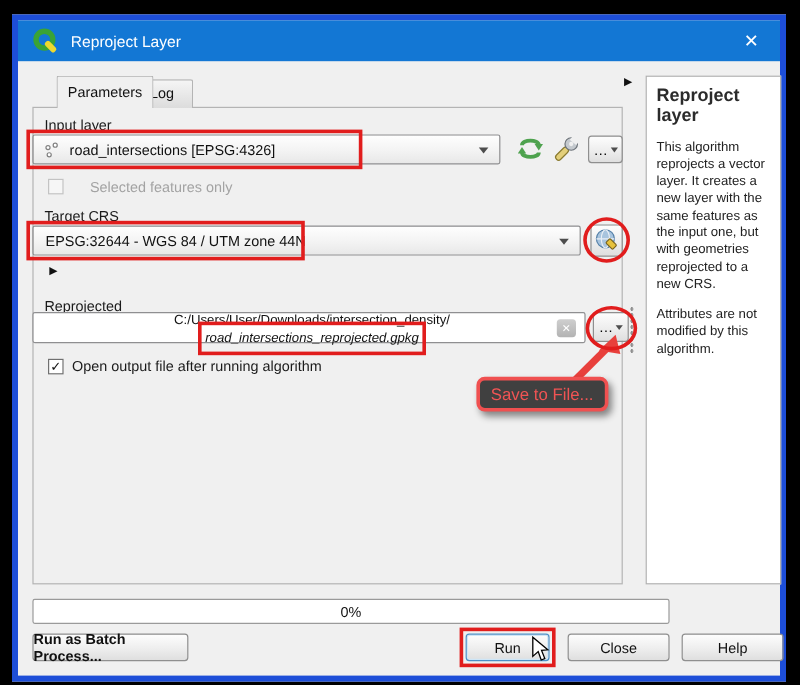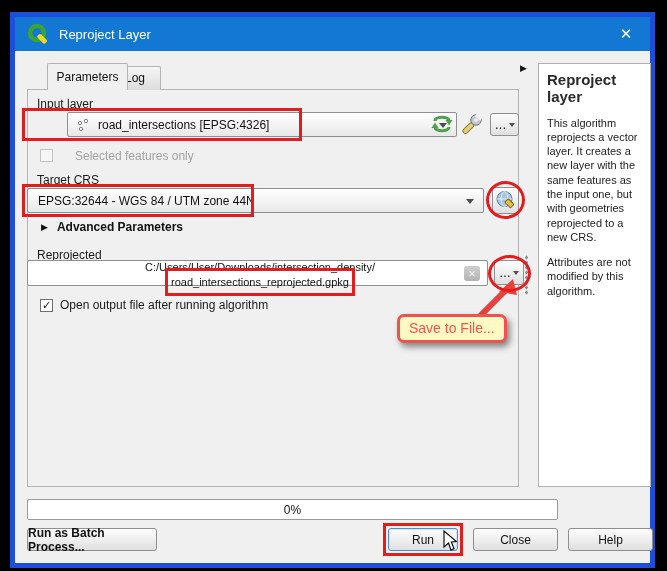--- a/index.html
+++ b/index.html
@@ -51,33 +51,33 @@
 
   .checkbox { width:13px; height:13px; background:#fff; border:1px solid #707070;
               display:inline-flex; align-items:center; justify-content:center;
               font-size:11px; color:#111; }
   .checkbox.dis { border-color:#c3c3c3; background:#f6f6f6; }
   .lbl-dis { color:#a3a3a3; }
 
   
   .ann-rect { border:3px solid #e11d1d; z-index:5; pointer-events:none; }
   .ann-ellipse { border:3px solid #e11d1d; border-radius:50%; z-index:5; pointer-events:none; }
-  .callout { border:3px solid #f05050; border-radius:7px; background:#fef9c3;
+  .callout { border:3px solid #f05050; border-radius:7px; background:#404040;
              color:#f15454; font-size:14px; padding:3px 9px 4px;
              box-shadow:3px 4px 6px rgba(0,0,0,.45); z-index:6; white-space:nowrap; }
 
   .adv-row { display:flex; align-items:center; gap:9px; }
   .tri { font-size:9px; color:#111; }
   .adv-label { font-size:12px; font-weight:bold; color:#111; }
 
   
   .path-field { overflow:visible; padding-left:5px; white-space:nowrap;
                 font-size:11px; }
   .path-hl { display:inline-block; border:3px solid #e11d1d; padding:5px 3px;
-             margin:-5px -3px; background:transparent; position:relative; z-index:5; }
+             margin:-5px -3px; background:transparent; position:relative; z-index:5;font-style:italic; }
   .clear-ic { position:absolute; right:7px; top:5px; width:16px; height:15px;
               background:linear-gradient(#cfcfcf,#b3b3b3); border-radius:3px;
               color:#fff; font-size:9px; display:flex; align-items:center;
               justify-content:center; }
 
   
   .help-panel { left:523px; top:46px; width:113px; height:424px; background:#fff;
                 border:1px solid #b0b0b0; padding:7px 8px; overflow:hidden; }
   .help-title { font-size:15px; font-weight:bold; color:#2b2b2b; line-height:1.15;
                 margin-bottom:10px; }
@@ -110,21 +110,21 @@
     </svg>
     <span class="title-text">Reproject Layer</span>
     <div class="close-btn">✕</div>
   </div>
 
   <div class="abs tab tab-active">Parameters</div>
   <div class="abs tab tab-inactive">Log</div>
   <div class="abs main-frame"></div>
 
   <div class="abs lbl" style="left:22px;top:80px;">Input layer</div>
-  <div class="abs combo" style="left:12px;top:95px;width:390px;height:25px;margin-left:40px;">
+  <div class="abs combo" style="left:12px;top:95px;width:390px;height:25px;">
     <svg style="margin-left:8px;" width="14" height="14" viewBox="0 0 14 14">
       <circle cx="4" cy="5" r="1.7" fill="#fff" stroke="#808080"></circle>
       <circle cx="10" cy="3" r="1.7" fill="#fff" stroke="#808080"></circle>
       <circle cx="5" cy="11" r="1.7" fill="#fff" stroke="#808080"></circle>
     </svg>
     <span style="margin-left:8px;">road_intersections [EPSG:4326]</span>
     <span class="combo-arrow"></span>
   </div>
   <div class="abs ann-rect" style="left:7px;top:91px;width:280px;height:33px;"></div>
 
@@ -165,21 +165,20 @@
       <circle cx="9.5" cy="9" r="7.5" fill="#a8c4de" stroke="#5580a8"></circle>
       <ellipse cx="9.5" cy="9" rx="3.4" ry="7.5" fill="none" stroke="#e8eef5" stroke-width="1"></ellipse>
       <line x1="2" y1="9" x2="17" y2="9" stroke="#e8eef5" stroke-width="1"></line>
       <rect x="10.5" y="10.5" width="8" height="5" rx="1" fill="#e6c13c" stroke="#7a6420" transform="rotate(45 14 13)"></rect>
     </svg>
   </div>
   <div class="abs ann-ellipse" style="left:471px;top:164px;width:39px;height:38px;"></div>
 
   <div class="abs adv-row" style="left:26px;top:203px;">
     <span class="tri">▶</span>
-    <span class="adv-label">Advanced Parameters</span>
   </div>
 
   <div class="abs lbl" style="left:22px;top:231px;">Reprojected</div>
   <div class="abs field path-field" style="left:12px;top:243px;width:461px;height:26px;flex-direction:column;">
     <span>C:/Users/User/Downloads/intersection_density/</span>
         <span class="path-hl"><span>road_intersections_reprojected.gpkg</span></span>
     <span class="clear-ic">✕</span>
   </div>
   <div class="abs icon-btn" style="left:479px;top:243px;width:30px;height:25px;font-size:12px;">
     <span>…</span>

